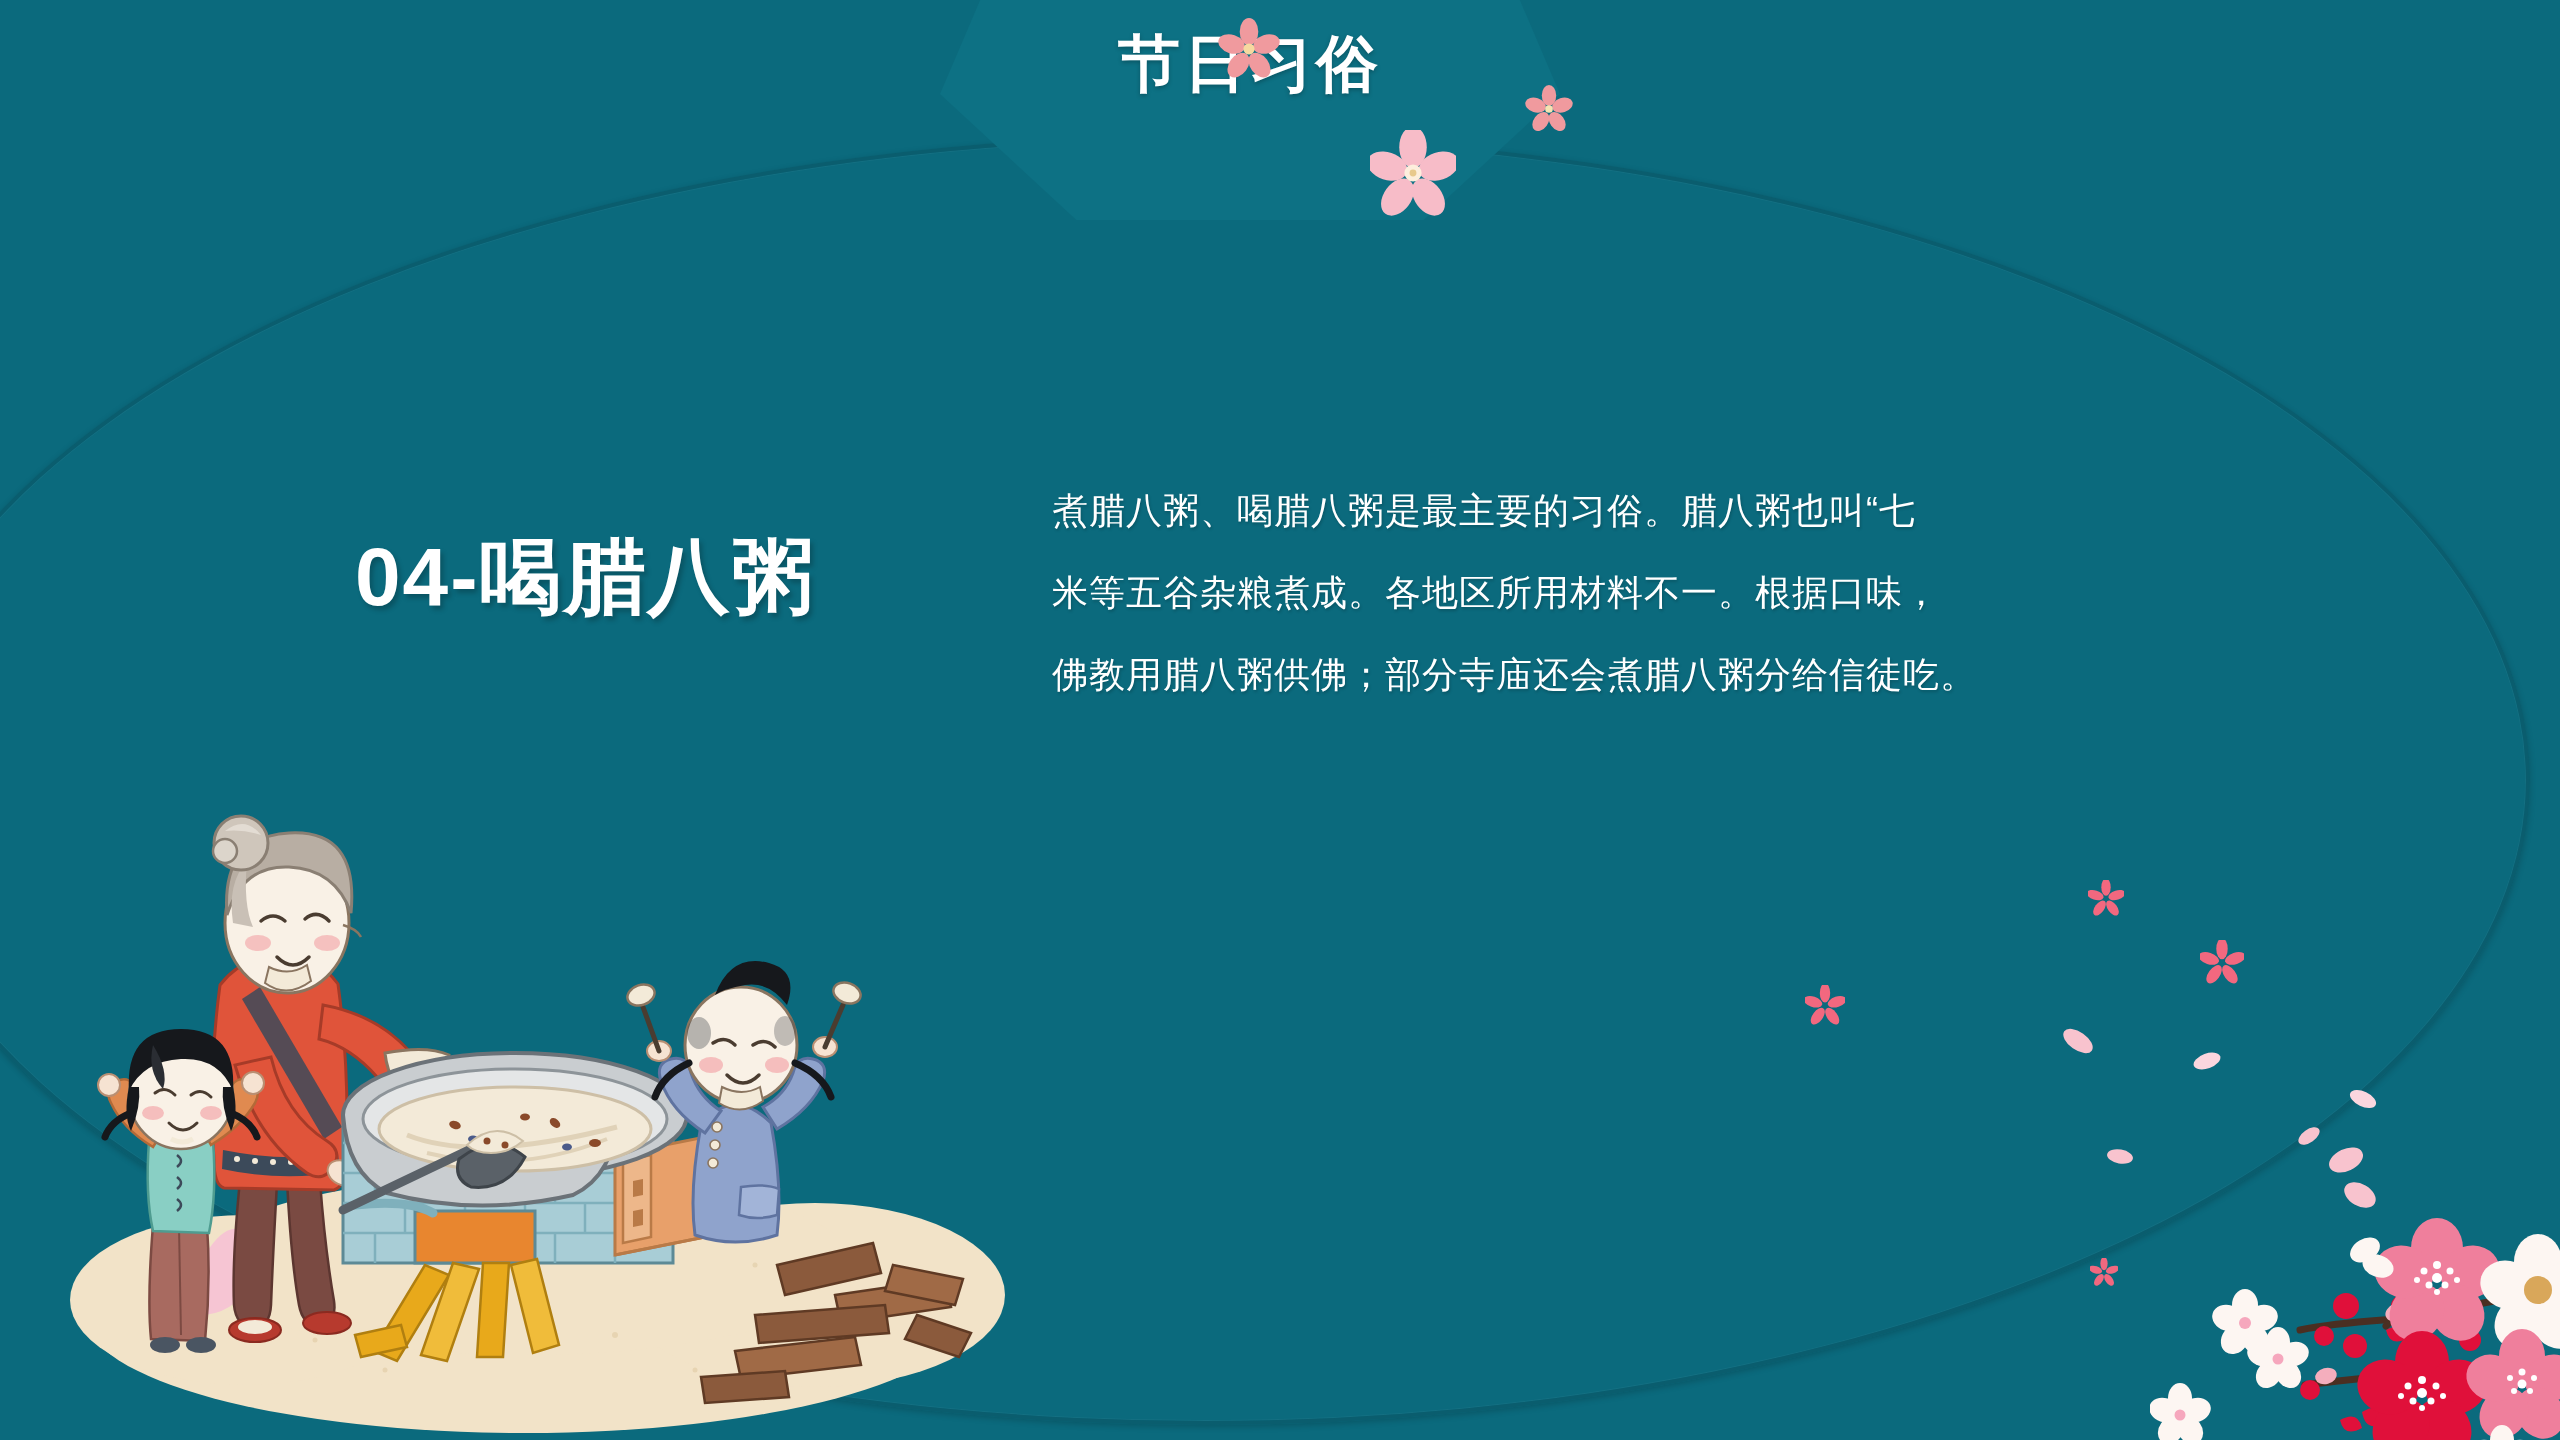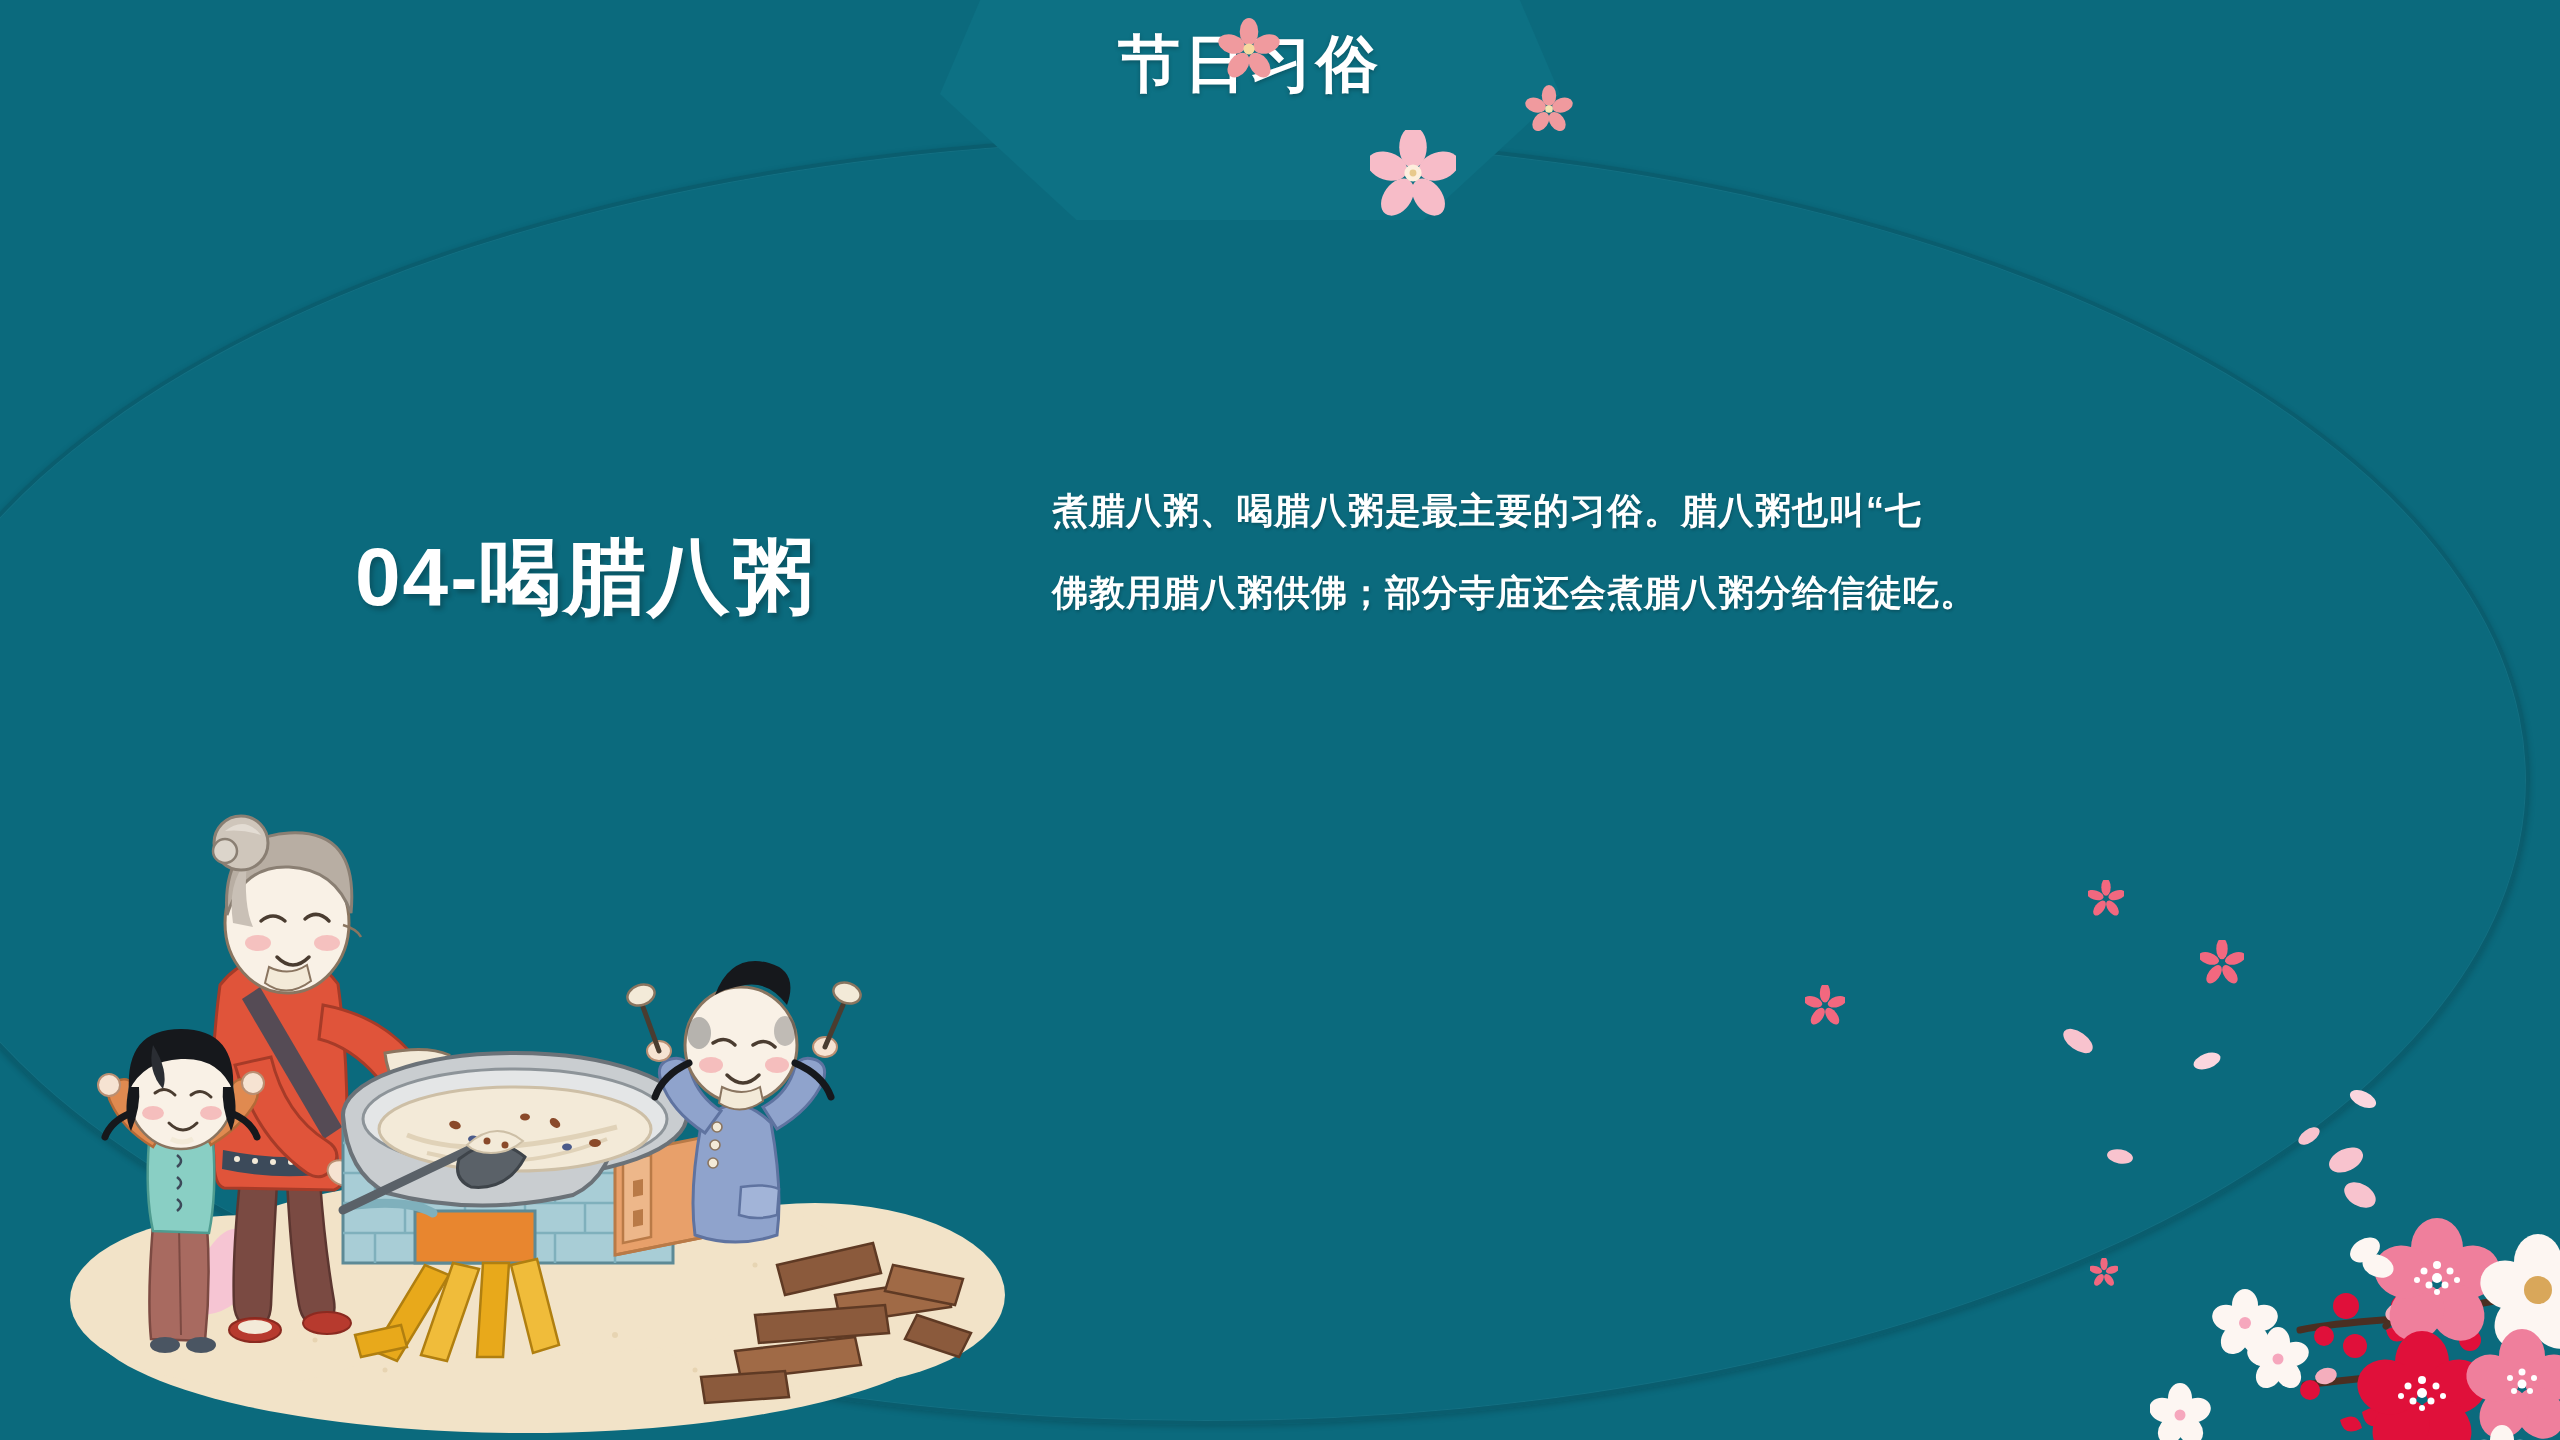--- a/index.html
+++ b/index.html
@@ -74,21 +74,20 @@
   .body-text {
     position: absolute;
     left: 1052px;
     top: 470px;
     width: 1110px;
     color: #ffffff;
     font-size: 36px;
     line-height: 82px;
     letter-spacing: 1px;
     text-shadow: 1px 2px 3px rgba(0,0,0,0.2);
-    font-weight: bold;
   }
   .body-text p { margin: 0; }
 
   
   .illustration {
     position: absolute;
     left: 55px;
     top: 795px;
     width: 950px;
     height: 645px;
@@ -146,20 +145,21 @@
       </g>
       <circle cx="50" cy="50" r="10" fill="#fdeedd"></circle>
       <circle cx="50" cy="50" r="4" fill="#e8c98d"></circle>
     </svg>
   </div>
 
   <div class="section-heading">04-喝腊八粥</div>
 
   <div class="body-text">
     <p>煮腊八粥、喝腊八粥是最主要的习俗。腊八粥也叫“七</p>
+    <p>米等五谷杂粮煮成。各地区所用材料不一。根据口味，</p>
     <p>佛教用腊八粥供佛；部分寺庙还会煮腊八粥分给信徒吃。</p>
   </div>
 
   <div class="deco" style="left:2200px; top:940px; width:44px; height:44px;">
     <svg viewBox="0 0 100 100" aria-hidden="true">
       <g fill="#f2687f">
         <ellipse cx="50" cy="20" rx="13" ry="24"></ellipse>
         <ellipse cx="80" cy="42" rx="13" ry="24" transform="rotate(72 80 42)"></ellipse>
         <ellipse cx="68" cy="78" rx="13" ry="24" transform="rotate(144 68 78)"></ellipse>
         <ellipse cx="32" cy="78" rx="13" ry="24" transform="rotate(216 32 78)"></ellipse>

